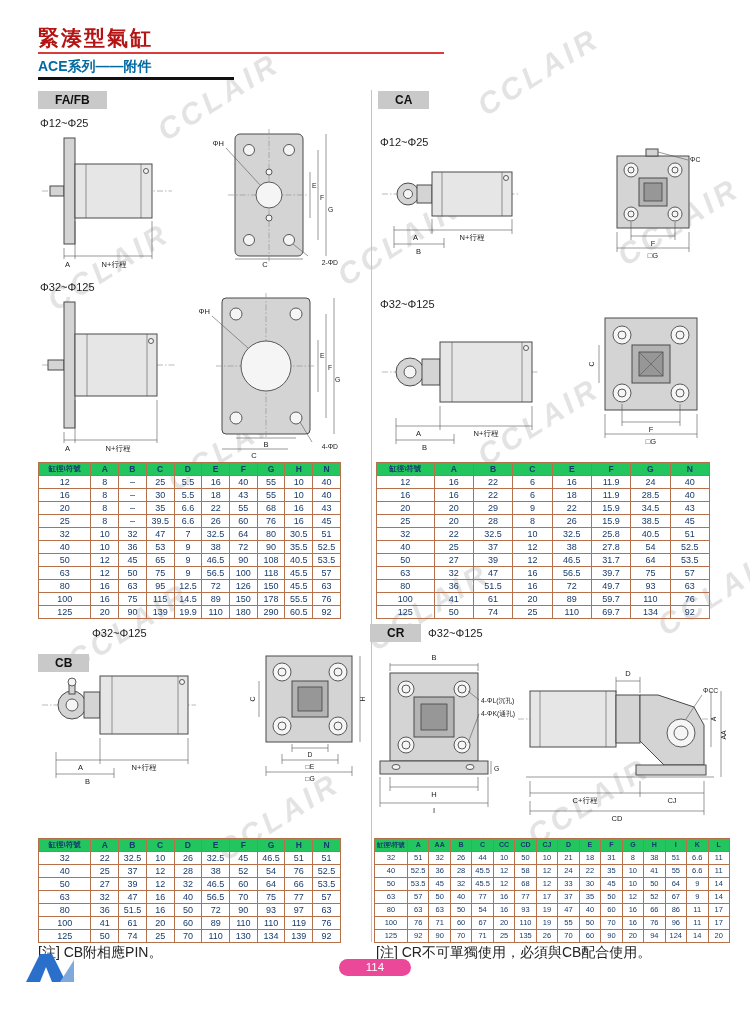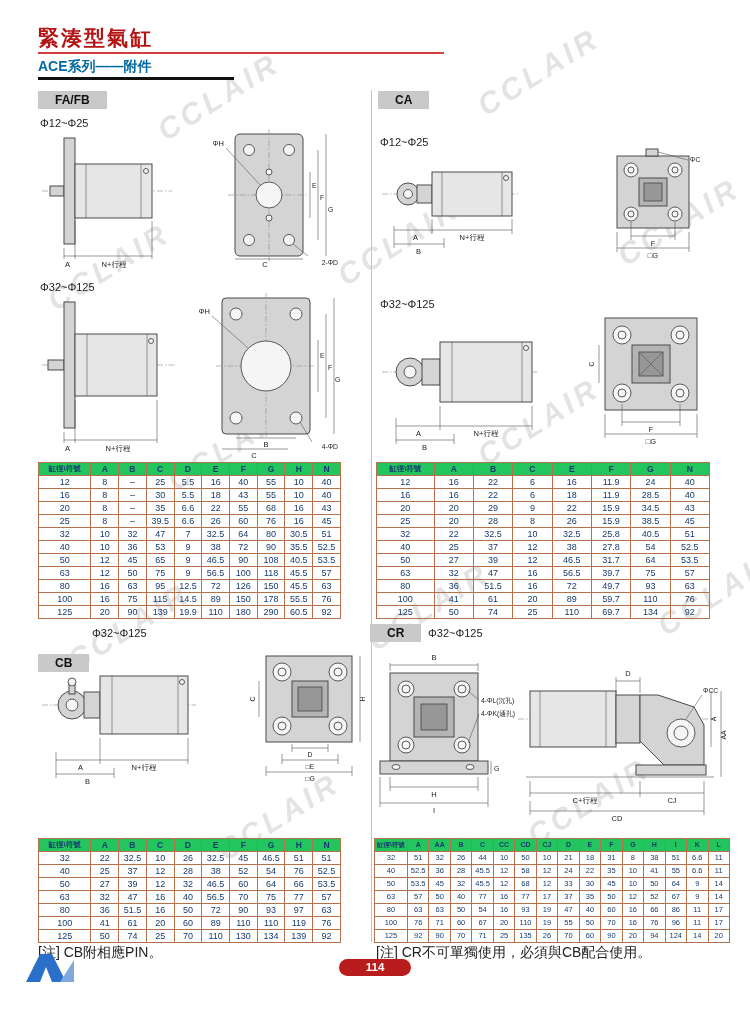--- a/index.html
+++ b/index.html
@@ -31,22 +31,22 @@
   .drawing .dts{font-size:6.8px}
   .dtable{position:absolute;border-collapse:collapse;table-layout:fixed;z-index:2}
   .dtable th,.dtable td{border:1px solid #b5714c;color:#173a6d;text-align:center;padding:0;
       font-size:9px;height:12px;line-height:12px;font-weight:normal}
   .dtable th{background:#22c55e;font-weight:bold;font-size:8.5px}
   .dtable th:first-child{font-size:7.5px;width:17%}
   .dtable-cr th,.dtable-cr td{font-size:7.5px}
   .dtable-cr th{font-size:7px}
   .dtable-cr th:first-child{font-size:6.5px;width:9%}
   .note{position:absolute;font-size:14px;color:#222;z-index:2}
-  .pagepill{position:absolute;left:339px;top:959px;width:72px;height:17px;background:#b91c1c;border-radius:9px;
-      color:#fff;font-size:11.5px;font-weight:bold;text-align:center;line-height:17px;z-index:2}
+  .pagepill{position:absolute;left:339px;top:959px;width:72px;height:17px;background:#ec4899;border-radius:9px;
+      color:#fff;font-size:11.5px;font-weight:normal;text-align:center;line-height:17px;z-index:2}
   .footer-logo{position:absolute;left:26px;top:954px;z-index:2}
 </style>
 </head>
 <body>
 
 <div class="page">
 
   <div>
     <span class="wm" style="left:150px;top:80px">CCLAIR</span>
     <span class="wm" style="left:470px;top:55px">CCLAIR</span>

